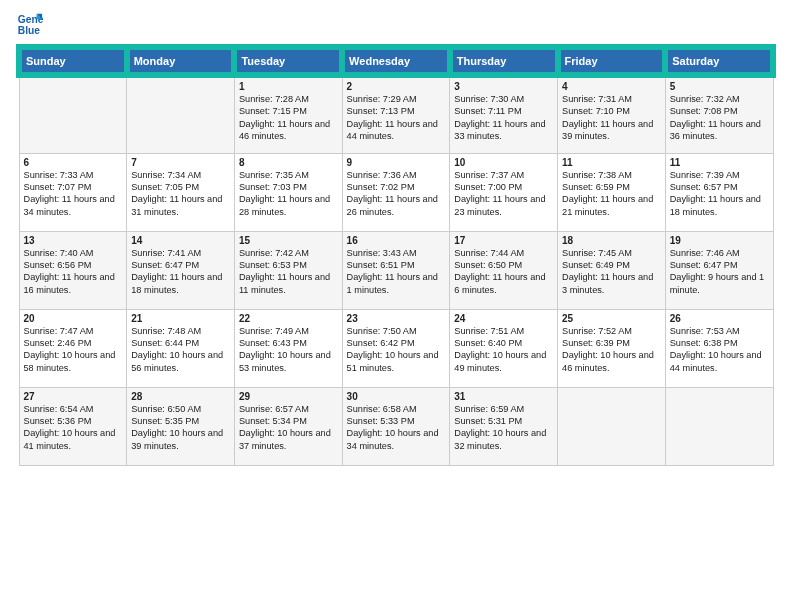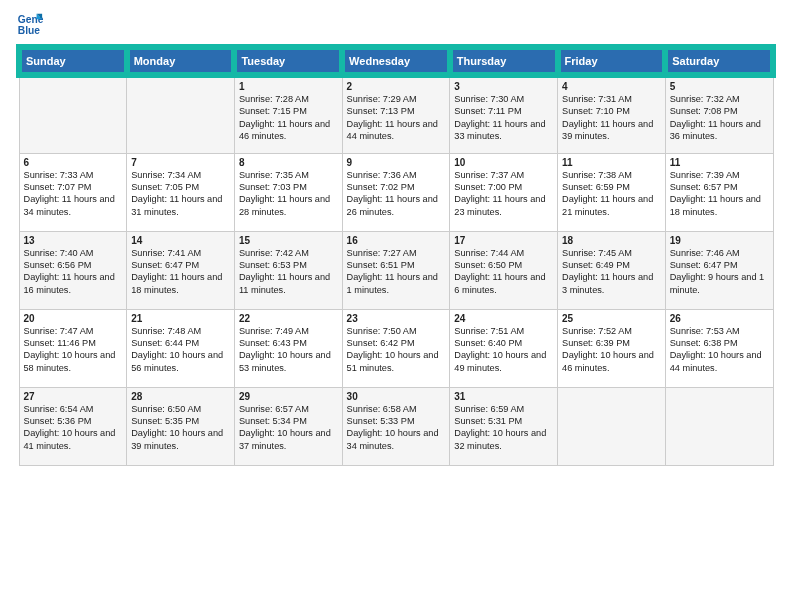--- a/index.html
+++ b/index.html
@@ -180,39 +180,39 @@
           <td>
             <span class="day-num">14</span>
             <div class="cell-content"><span>Sunrise: 7:41 AM</span><br><span>Sunset: 6:47 PM</span><br><span>Daylight: 11 hours and 18 minutes.</span></div>
           </td>
           <td>
             <span class="day-num">15</span>
             <div class="cell-content"><span>Sunrise: 7:42 AM</span><br><span>Sunset: 6:53 PM</span><br><span>Daylight: 11 hours and 11 minutes.</span></div>
           </td>
           <td>
             <span class="day-num">16</span>
-            <div class="cell-content"><span>Sunrise: 7:27 AM</span><br><span>Sunset: 6:51 PM</span><br><span>Daylight: 11 hours and 1 minutes.</span></div>
+            <div class="cell-content"><span>Sunrise: 3:43 AM</span><br><span>Sunset: 6:51 PM</span><br><span>Daylight: 11 hours and 1 minutes.</span></div>
           </td>
           <td>
             <span class="day-num">17</span>
             <div class="cell-content"><span>Sunrise: 7:44 AM</span><br><span>Sunset: 6:50 PM</span><br><span>Daylight: 11 hours and 6 minutes.</span></div>
           </td>
           <td>
             <span class="day-num">18</span>
             <div class="cell-content"><span>Sunrise: 7:45 AM</span><br><span>Sunset: 6:49 PM</span><br><span>Daylight: 11 hours and 3 minutes.</span></div>
           </td>
           <td>
             <span class="day-num">19</span>
             <div class="cell-content"><span>Sunrise: 7:46 AM</span><br><span>Sunset: 6:47 PM</span><br><span>Daylight: 9 hours and 1 minute.</span></div>
           </td>
         </tr>
         <tr>
           <td>
             <span class="day-num">20</span>
-            <div class="cell-content"><span>Sunrise: 7:47 AM</span><br><span>Sunset: 11:46 PM</span><br><span>Daylight: 10 hours and 58 minutes.</span></div>
+            <div class="cell-content"><span>Sunrise: 7:47 AM</span><br><span>Sunset: 2:46 PM</span><br><span>Daylight: 10 hours and 58 minutes.</span></div>
           </td>
           <td>
             <span class="day-num">21</span>
             <div class="cell-content"><span>Sunrise: 7:48 AM</span><br><span>Sunset: 6:44 PM</span><br><span>Daylight: 10 hours and 56 minutes.</span></div>
           </td>
           <td>
             <span class="day-num">22</span>
             <div class="cell-content"><span>Sunrise: 7:49 AM</span><br><span>Sunset: 6:43 PM</span><br><span>Daylight: 10 hours and 53 minutes.</span></div>
           </td>
           <td>

